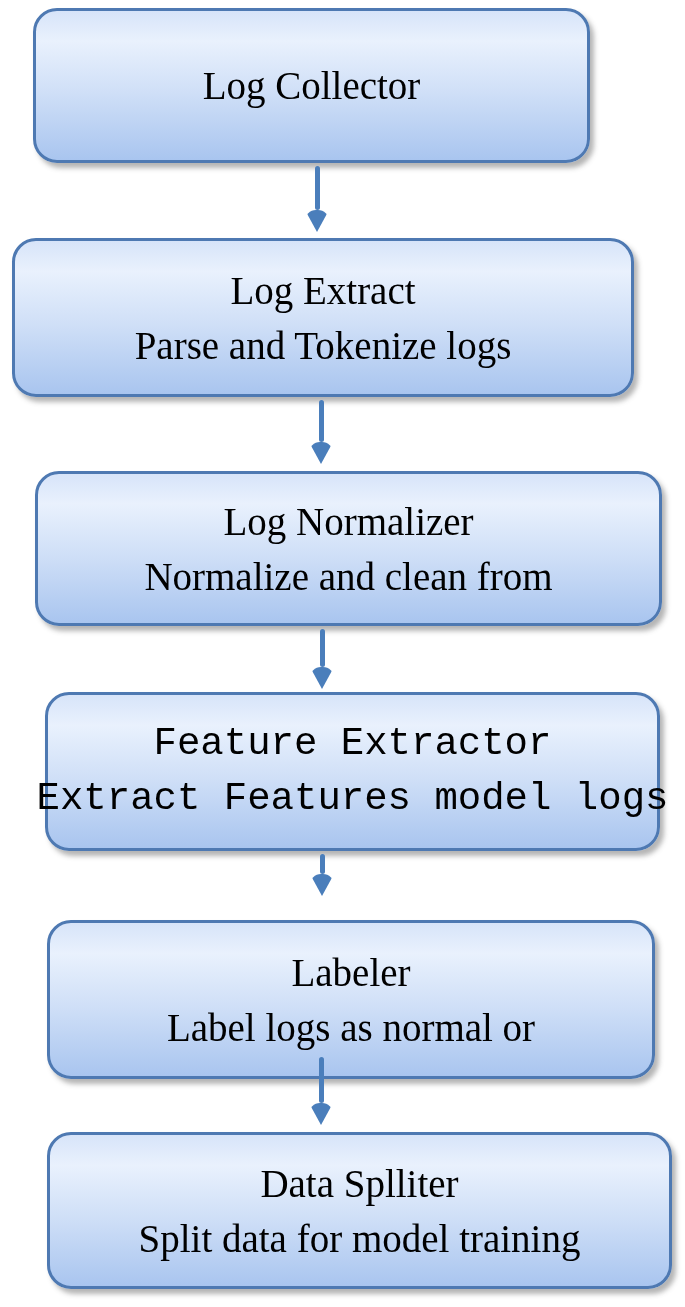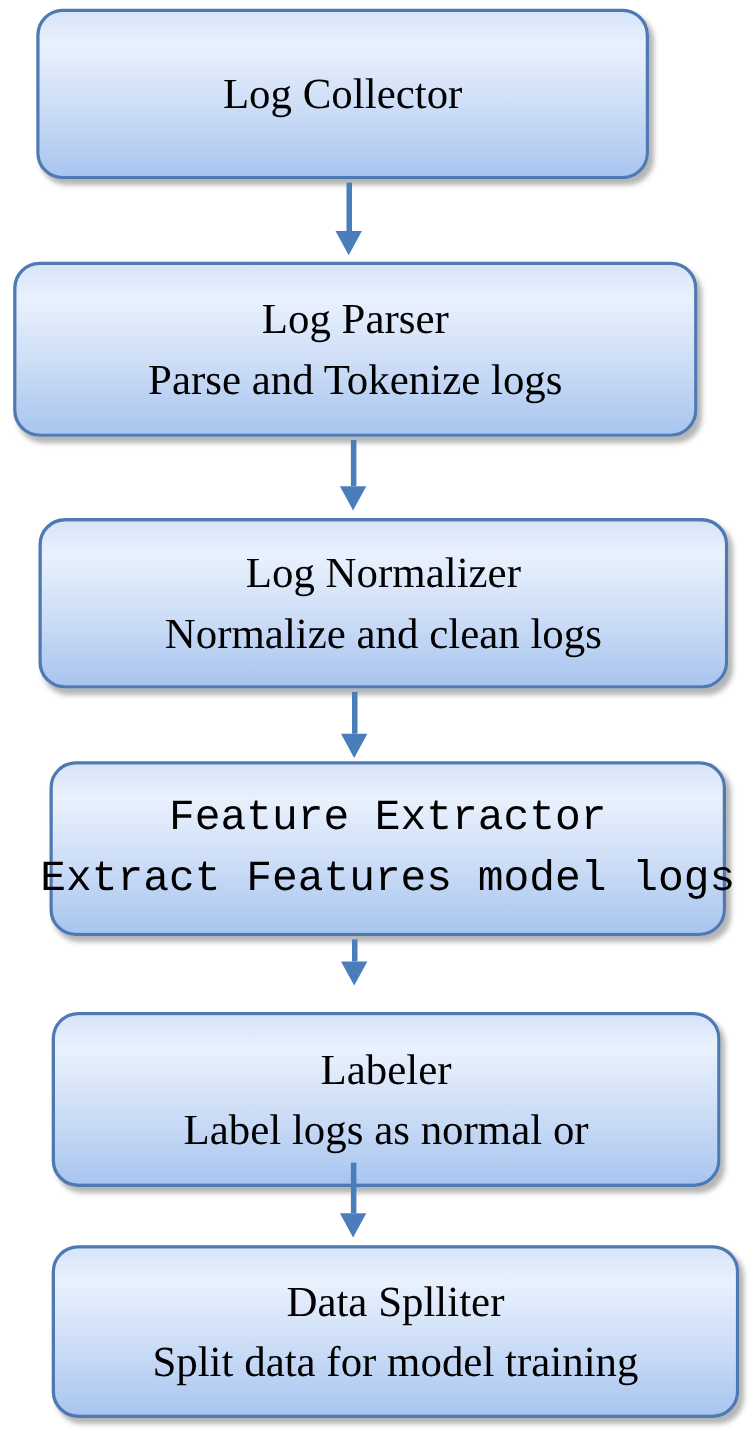--- a/index.html
+++ b/index.html
@@ -5,21 +5,21 @@
   :root {
     --node-border: #4e79b2;
     --node-fill-top: #d7e4f9;
     --node-fill-light: #e9f1fd;
     --node-fill-mid: #cfdff7;
     --node-fill-bottom: #a9c5ef;
     --arrow: #4a7ebb;
     --text: #000000;
     --background: #ffffff;
   }
-  * { margin: 0; padding: 0; box-sizing: border-box; }
+  * { margin: 0; padding: 0; box-sizing: border-box; border-radius: 13px; }
   html, body { background: #ffffff; }
   .canvas {
     position: relative;
     width: 685px;
     height: 1307px;
     background: var(--background);
     font-family: "Liberation Serif", "DejaVu Serif", serif;
     overflow: hidden;
   }
   .node {
@@ -73,32 +73,32 @@
   <div class="node" style="left:33px; top:8px; width:557px; height:155px;">
     <div class="line">Log Collector</div>
   </div>
 
   <div class="arrow" style="left:305px; top:166px; height:66px;">
     <div class="stem"></div>
     <div class="head"></div>
   </div>
 
   <div class="node" style="left:12px; top:238px; width:622px; height:159px;">
-    <div class="line">Log Parser</div>
+    <div class="line">Log Extract</div>
     <div class="line">Parse and Tokenize logs</div>
   </div>
 
   <div class="arrow" style="left:309px; top:400px; height:64px;">
     <div class="stem"></div>
     <div class="head"></div>
   </div>
 
   <div class="node" style="left:35px; top:471px; width:627px; height:155px;">
     <div class="line">Log Normalizer</div>
-    <div class="line">Normalize and clean logs</div>
+    <div class="line">Normalize and clean from</div>
   </div>
 
   <div class="arrow" style="left:310px; top:629px; height:60px;">
     <div class="stem"></div>
     <div class="head"></div>
   </div>
 
   <div class="node" style="left:45px; top:692px; width:615px; height:159px;font-family:Liberation Mono, monospace;">
     <div class="line">Feature Extractor</div>
     <div class="line">Extract Features model logs</div>

